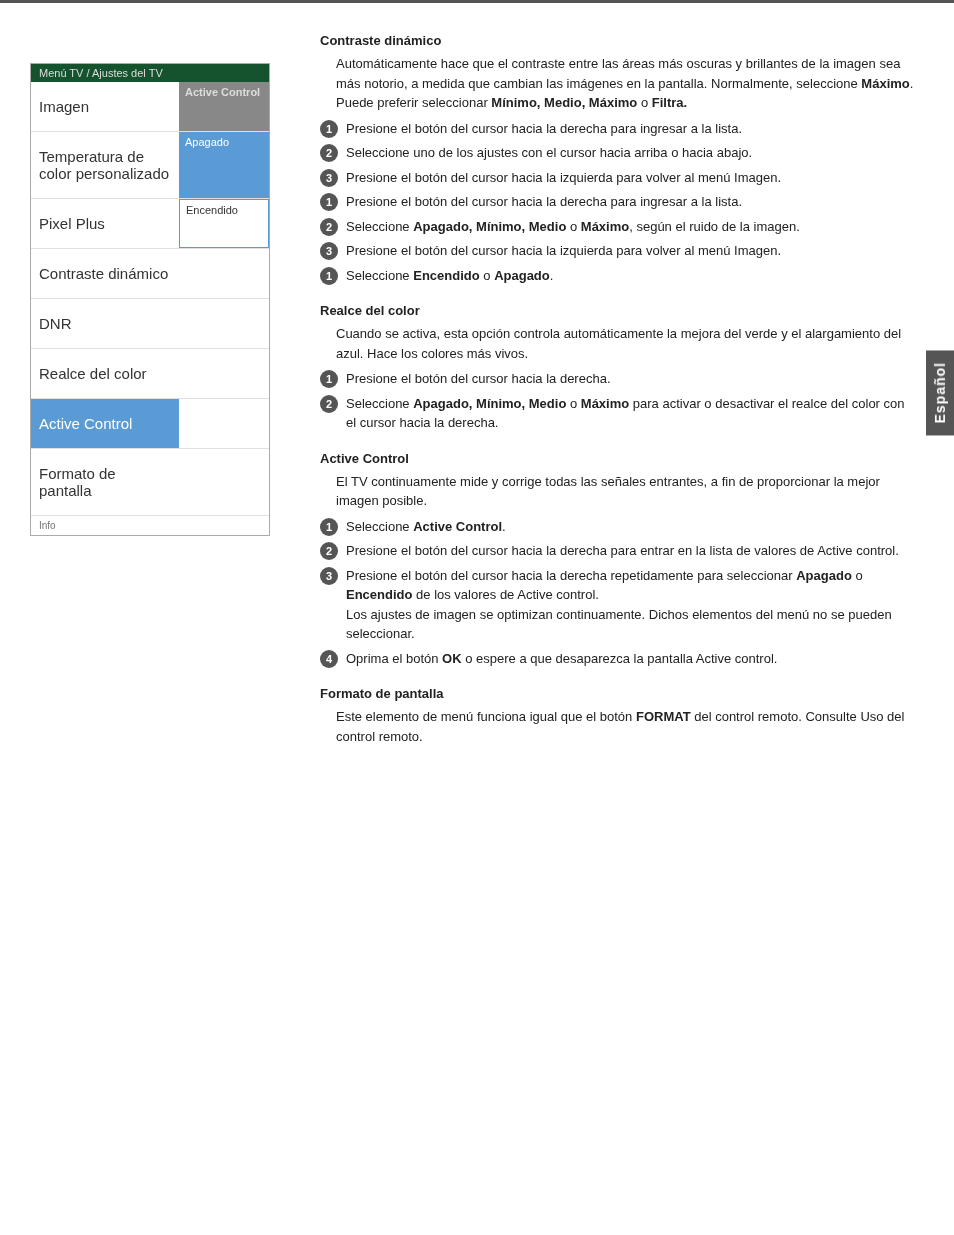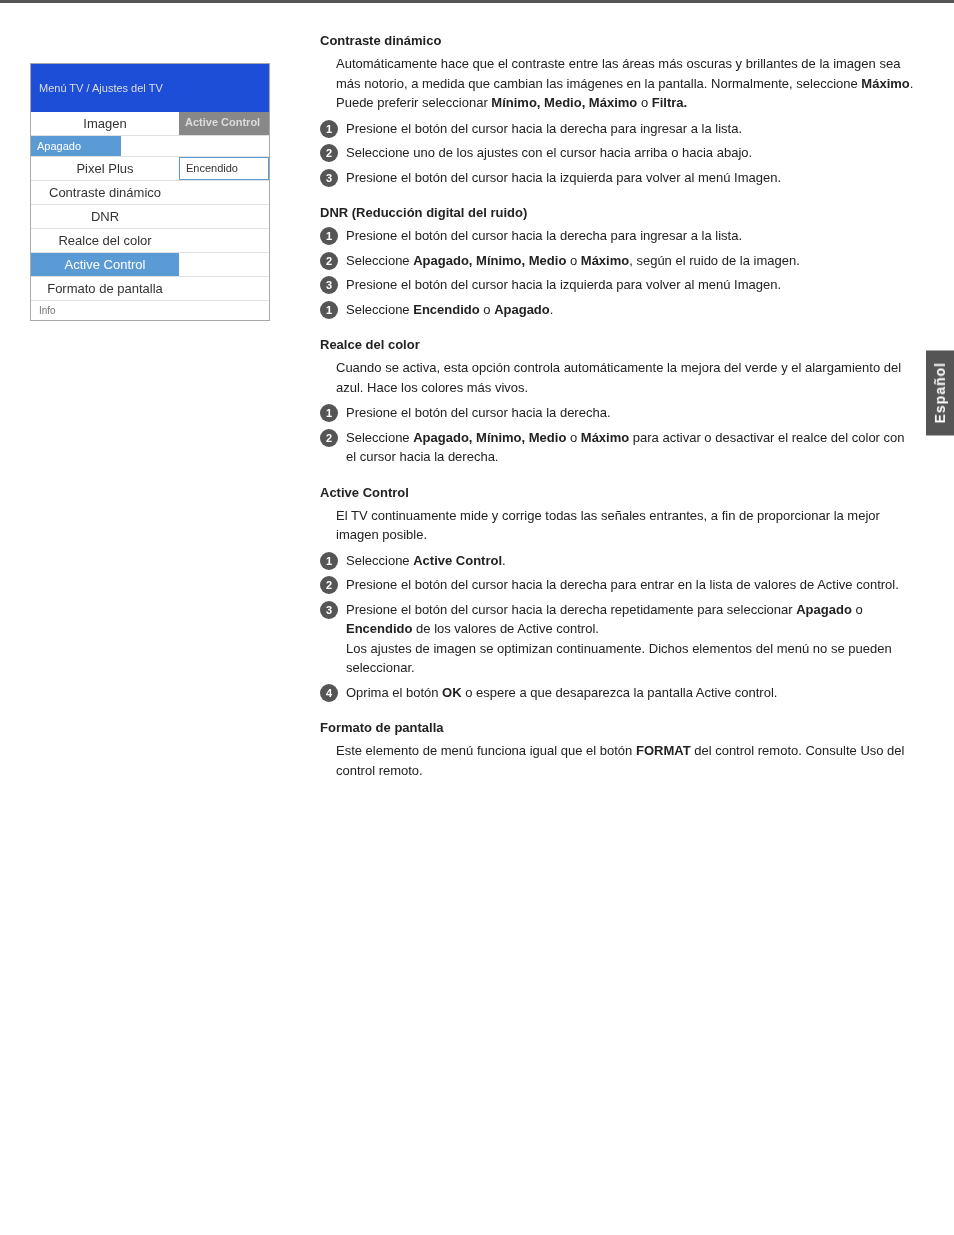--- a/index.html
+++ b/index.html
@@ -35,39 +35,38 @@
     }
 
     
     .tv-menu-box {
       border: 1px solid #aaa;
       width: 240px;
       margin-top: 40px;
       font-size: 11px;
     }
     .tv-menu-header {
-      background: #1d4ed8;
+      background: #14532d;
       color: #ddd;
-      padding: 18px 8px;
+      padding: 3px 8px;
       font-size: 11px;
     }
     .tv-menu-row {
       display: flex;
       flex-direction: row;
       border-bottom: 1px solid #e0e0e0;
     }
     .tv-menu-row:last-child {
       border-bottom: none;
     }
     .tv-menu-label {
       flex: 1;
-      padding: 4px 8px;
+      padding: 16px 8px;
       color: #333;
-      font-size: 13px;
-      text-align: center;
+      font-size: 15px;
     }
     .tv-menu-label.active {
       background: #5b9bd5;
       color: #fff;
     }
     .tv-menu-value {
       width: 90px;
       padding: 4px 6px;
       font-size: 11px;
       color: #333;
@@ -177,20 +176,21 @@
   <div class="left-panel">
     <div class="tv-menu-box">
       <div class="tv-menu-header">Menú TV / Ajustes del TV</div>
 
       <div class="tv-menu-row">
         <div class="tv-menu-label">Imagen</div>
         <div class="tv-menu-value header-val">Active Control</div>
       </div>
 
       <div class="tv-menu-row">
+        <div class="tv-menu-label">Temperatura de color personalizado</div>
         <div class="tv-menu-value highlight">Apagado</div>
       </div>
 
       <div class="tv-menu-row">
         <div class="tv-menu-label">Pixel Plus</div>
         <div class="tv-menu-value highlight2">Encendido</div>
       </div>
 
       <div class="tv-menu-row">
         <div class="tv-menu-label">Contraste dinámico</div>
@@ -236,21 +236,20 @@
     </div>
     <div class="step">
       <span class="step-num">2</span>
       <span class="step-text">Seleccione uno de los ajustes con el cursor hacia arriba o hacia abajo.</span>
     </div>
     <div class="step">
       <span class="step-num">3</span>
       <span class="step-text">Presione el botón del cursor hacia la izquierda para volver al menú Imagen.</span>
     </div>
 
-    <div class="section-title">DNR (Reducción digital del ruido)</div>
     <div class="step">
       <span class="step-num">1</span>
       <span class="step-text">Presione el botón del cursor hacia la derecha para ingresar a la lista.</span>
     </div>
     <div class="step">
       <span class="step-num">2</span>
       <span class="step-text">Seleccione <b>Apagado, Mínimo, Medio</b> o <b>Máximo</b>, según el ruido de la imagen.</span>
     </div>
     <div class="step">
       <span class="step-num">3</span>

